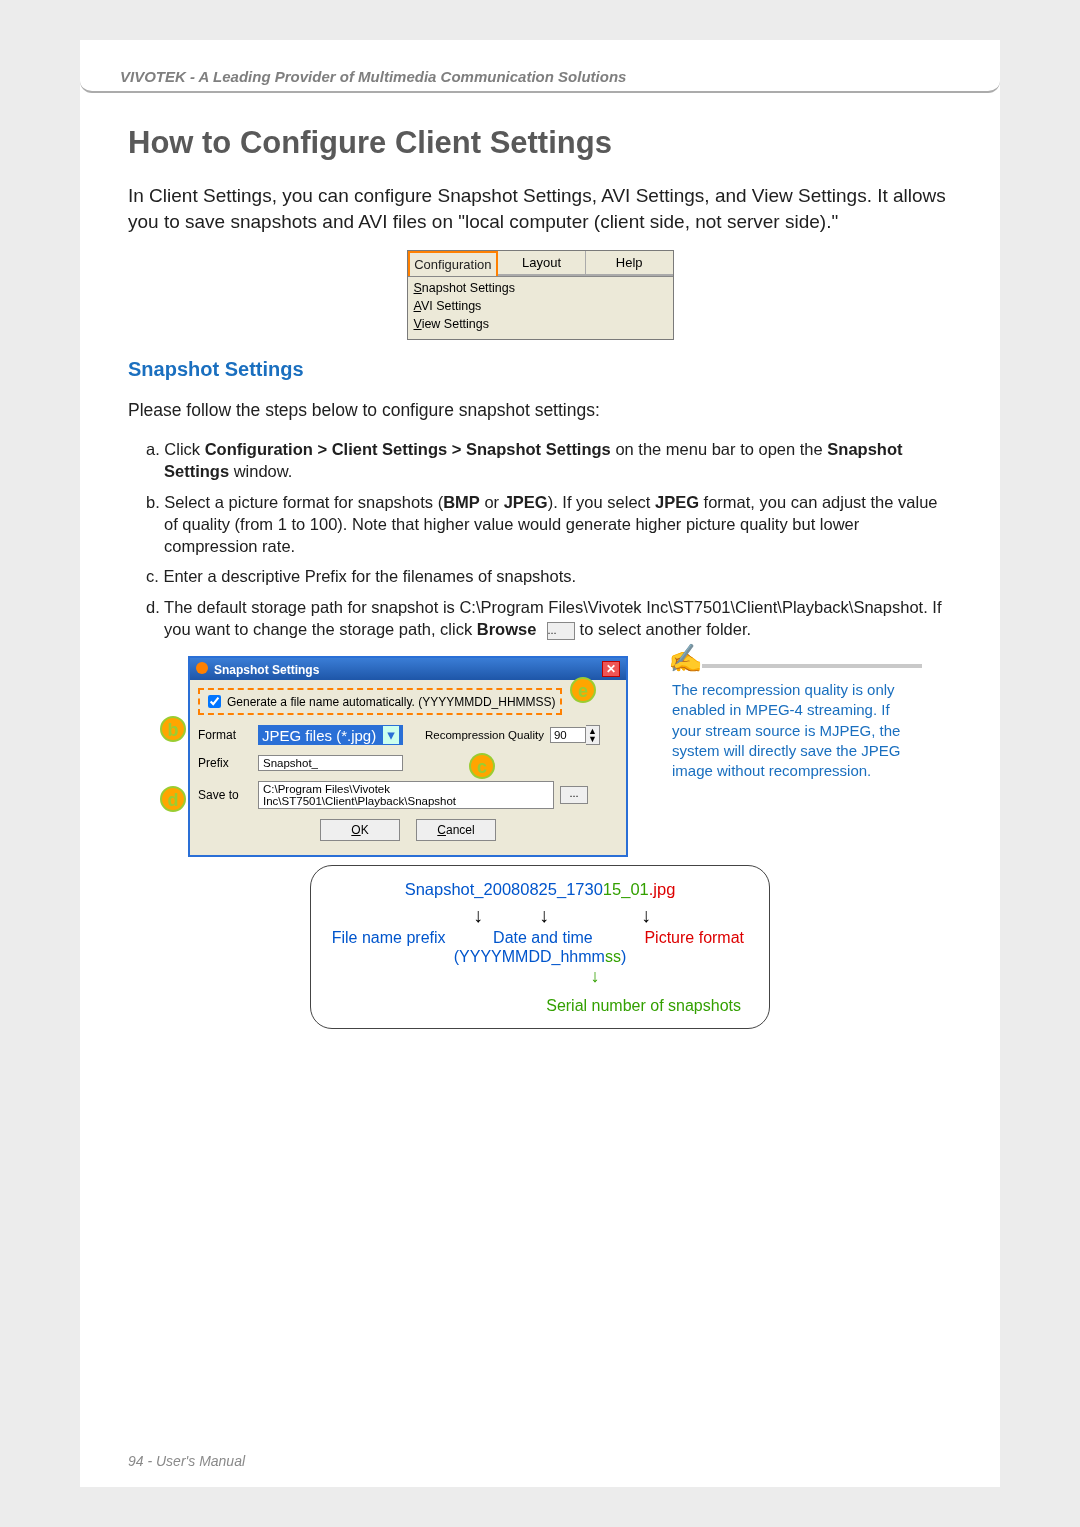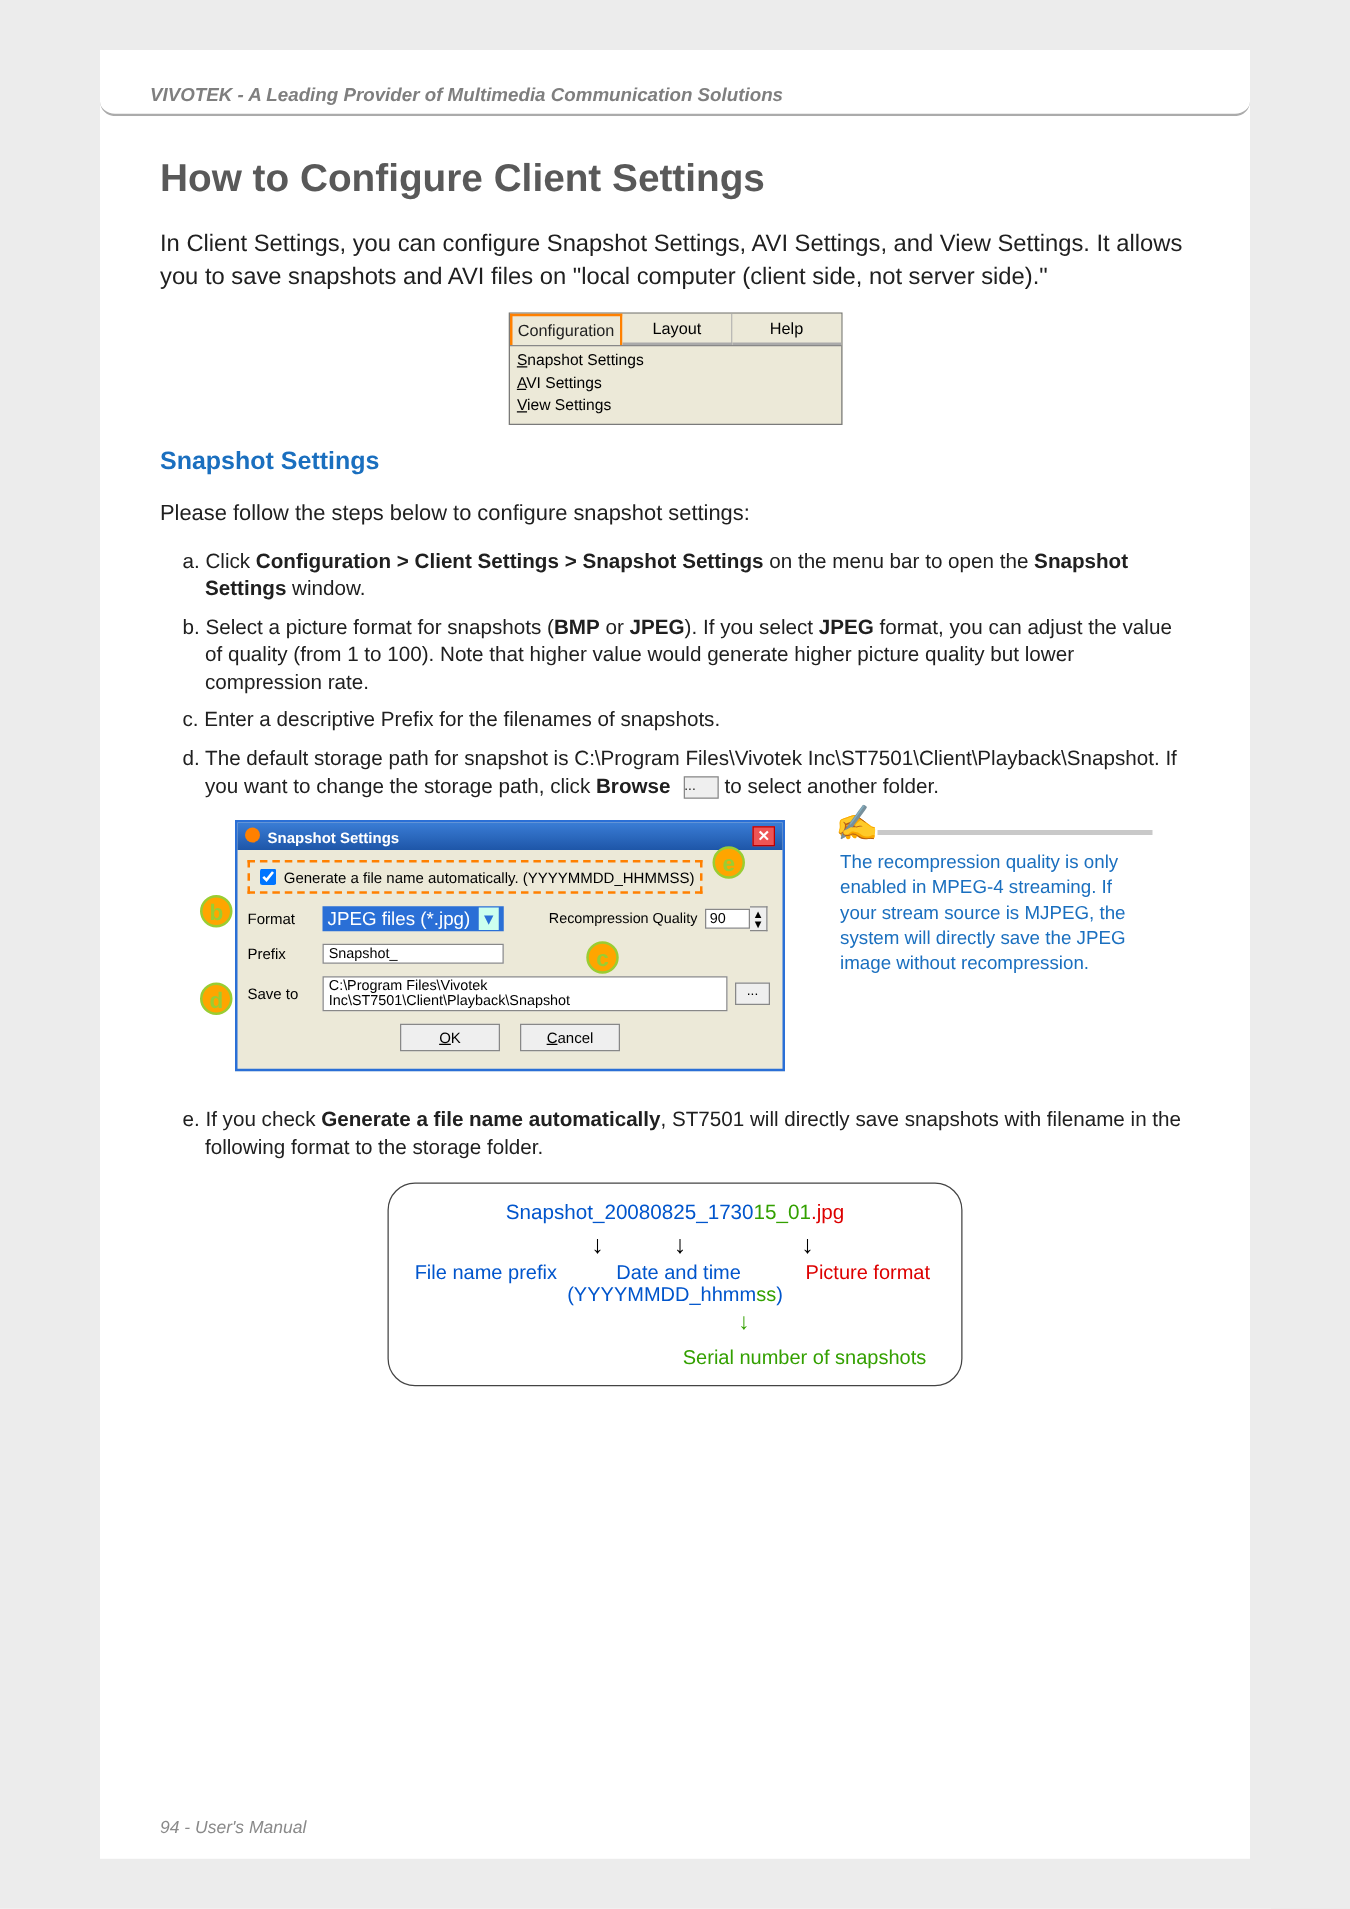--- a/index.html
+++ b/index.html
@@ -166,28 +166,28 @@
   .dialog-body { padding: 8px; }
   .d-row { display:flex; align-items:center; margin-bottom: 10px; }
   .d-check { margin-right:6px; }
   .d-line-outline { border:2px dashed #ff8000; padding: 2px 4px; display:inline-flex; align-items:center; }
   .d-label { width: 60px; }
   .d-select {
     background:#2a6fd6; color:#fff; padding:1px 4px;
     display:inline-flex; align-items:center; width:145px; justify-content:space-between; font-size:15px;
   }
   .d-select .arrow { background:#cfe; color:#2a6fd6; width:16px; text-align:center; }
-  .rq-label { margin-left: 36px; margin-right:6px; font-size:11.5px;text-align:center; }
+  .rq-label { margin-left: 22px; margin-right:6px; font-size:11.5px;text-align:center; }
   .rq-input {
     width: 36px; border:1px solid #888; background:#fff; padding:1px 3px; font-size:11.5px;
   }
   .d-input {
     border:1px solid #888; background:#fff; padding:1px 4px; font-size:11.5px;
   }
-  .d-path { width:324px; }
+  .d-path { width:296px; }
   .d-browse {
     width:28px; height:18px; border:1px solid #888; background:#efefef;
     text-align:center; font-size:11px; margin-left:6px;
   }
   .dialog-buttons { display:flex; justify-content:center; gap:16px; padding-bottom:6px; }
   .d-btn {
     width:80px; height:22px; border:1px solid #888; background:#efefef;
     font-size:12px;
   }
 
@@ -329,25 +329,20 @@
 
       <div class="tip-box">
         <div class="tip-hr-wrap">
           <span class="tip-icon" style="position:absolute;left:-4px;top:-22px;">✍</span>
           <hr class="tip-hr">
         </div>
         <div class="tip-text">The recompression quality is only enabled in MPEG-4 streaming. If your stream source is MJPEG, the system will directly save the JPEG image without recompression.</div>
       </div>
     </div>
 
-    <ul class="step-list step-e">
-      <li>
-        <span>e. If you check </span><span class="bold">Generate a file name automatically</span><span>, ST7501 will directly save snapshots with filename in the following format to the storage folder.</span>
-      </li>
-    </ul>
 
     <div class="filename-figure">
       <div class="fn-sample">
         <span class="fn-prefix">Snapshot_</span><span class="fn-dt">20080825_1730</span><span class="fn-sn">15_</span><span class="fn-sn">01</span><span class="fn-ext"><span>.</span><span>jpg</span></span>
       </div>
       <div class="fn-arrows">↓↓<span style="letter-spacing:normal;margin-left:36px">↓</span></div>
       <div class="fn-labels">
         <span class="lbl-prefix">File name prefix</span>
         <span class="lbl-dt">Date and time</span>
         <span class="lbl-fmt">Picture format</span>

